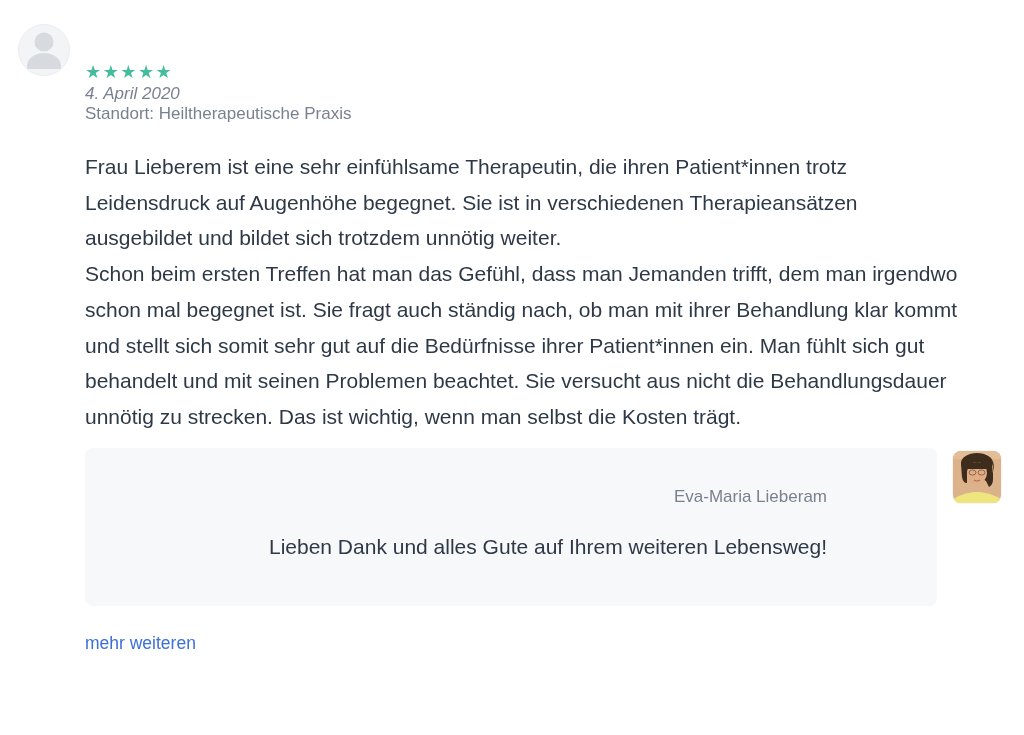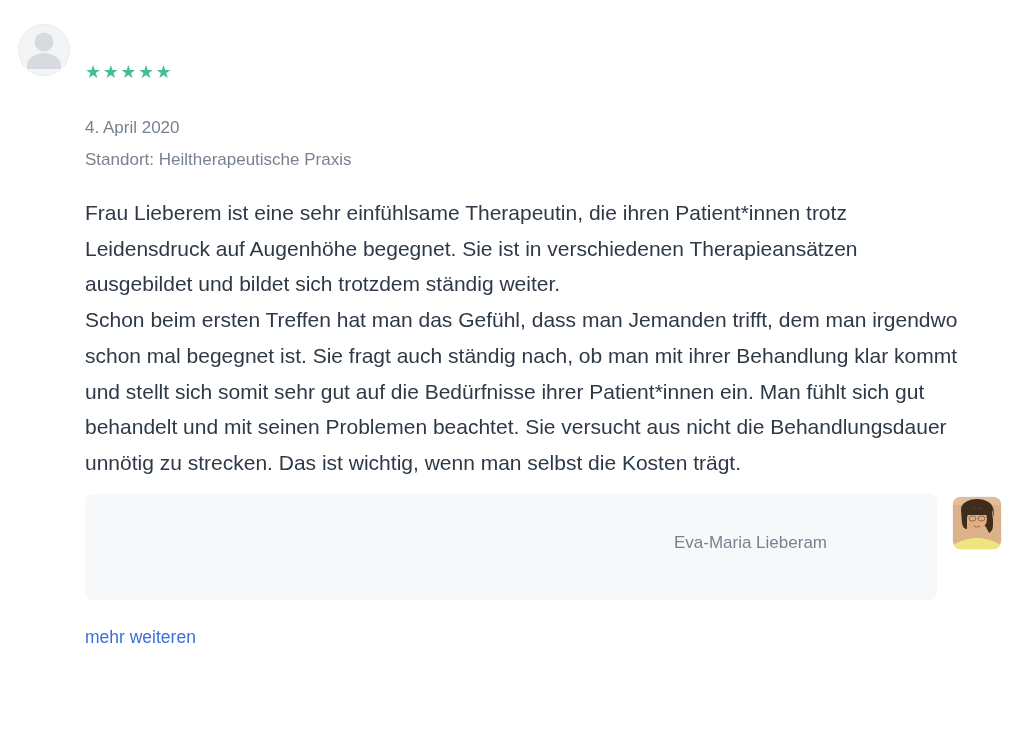--- a/index.html
+++ b/index.html
@@ -31,25 +31,25 @@
   .content { margin-left: 85px; width: 882px; }
 
   .stars {
     padding-top: 62px;
     font-size: 18px; line-height: 20px; letter-spacing: 1.5px;
     color: var(--star);
   }
   .stars .star { display: inline-block; }
 
   .date {
-    margin-top: 36px;
-    font-size: 17px; line-height: 20px; color: var(--muted);
+    margin-top: 2px;
+    font-size: 17px; line-height: 20px; color: var(--muted); font-style: italic;
   }
   .location {
-    margin-top: 12px;
+    margin-top: 0;
     font-size: 17px; line-height: 20px; color: var(--muted);
   }
 
   .review-text {
     margin-top: 25px;
     font-size: 21px; line-height: 35.7px; color: var(--text);
   }
   .review-text p { margin: 0; }
 
   .reply-wrap { position: relative; margin-top: 13px; text-align: right; }
@@ -91,27 +91,28 @@
 
   <div class="content">
 
     <div class="stars"><span class="star">★</span><span class="star">★</span><span class="star">★</span><span class="star">★</span><span class="star">★</span></div>
 
     <div class="date">4. April 2020</div>
 
     <div class="location">Standort: Heiltherapeutische Praxis</div>
 
     <div class="review-text">
-      <p>Frau Lieberem ist eine sehr einfühlsame Therapeutin, die ihren Patient*innen trotz Leidensdruck auf Augenhöhe begegnet. Sie ist in verschiedenen Therapieansätzen ausgebildet und bildet sich trotzdem ständig weiter.</p>
+      <p>Frau Lieberem ist eine sehr einfühlsame Therapeutin, die ihren Patient*innen trotz Leidensdruck auf Augenhöhe begegnet. Sie ist in verschiedenen Therapieansätzen ausgebildet und bildet sich trotzdem unnötig weiter.</p>
       <p>Schon beim ersten Treffen hat man das Gefühl, dass man Jemanden trifft, dem man irgendwo schon mal begegnet ist. Sie fragt auch ständig nach, ob man mit ihrer Behandlung klar kommt und stellt sich somit sehr gut auf die Bedürfnisse ihrer Patient*innen ein. Man fühlt sich gut behandelt und mit seinen Problemen beachtet. Sie versucht aus nicht die Behandlungsdauer unnötig zu strecken. Das ist wichtig, wenn man selbst die Kosten trägt.</p>
     </div>
 
     <div class="reply-wrap">
       <div class="reply-box">
         <div class="reply-author">Eva-Maria Lieberam</div>
+        <div class="reply-text">Lieben Dank und alles Gute auf Ihrem weiteren Lebensweg!</div>
       </div>
       <div class="reply-photo">
         <svg width="48" height="52" viewBox="0 0 48 52" aria-hidden="true">
           <rect width="48" height="52" fill="#DBB28A"></rect>
           <rect width="48" height="8" fill="#E3BD95"></rect>
           <path d="M9 15 Q9 3 24 3 Q39 3 39 15 L39 22 Q42 18 40 10 L40 28 Q40 34 36 36 L33 30 Z" fill="#3E2D1D"></path>
           <ellipse cx="24" cy="12" rx="16" ry="10" fill="#3E2D1D"></ellipse>
           <path d="M8 13 L14 13 L14 32 Q10 32 9 26 Z" fill="#3E2D1D"></path>
           <path d="M34 13 L40 13 L40 27 Q39 33 35 33 Z" fill="#33241705"></path>
           <path d="M34 13 L39 14 Q41 26 36 31 L33 28 Z" fill="#3E2D1D"></path>

